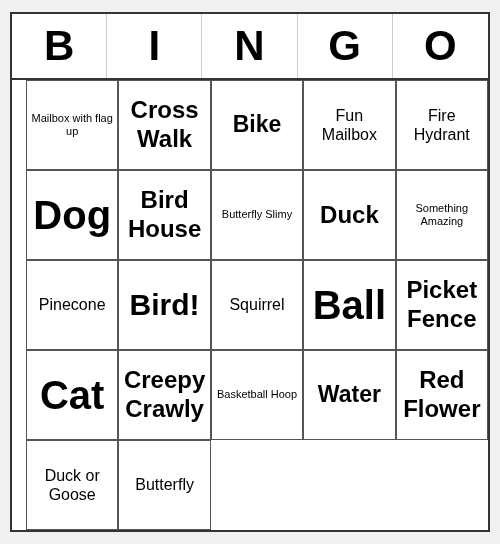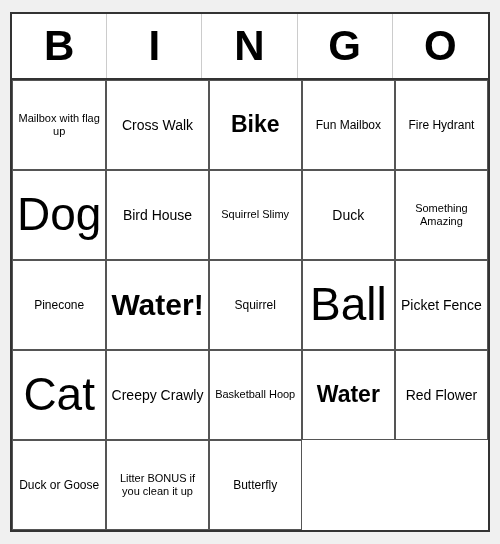--- a/index.html
+++ b/index.html
@@ -26,38 +26,39 @@
       font-size: 42px;
       font-weight: bold;
       padding: 8px 0;
       border-right: 1px solid #ccc;
     }
     .bingo-letter:last-child { border-right: none; }
     .bingo-grid {
       display: grid;
       grid-template-columns: repeat(5, 1fr);
       grid-template-rows: repeat(5, 90px);
+      margin-left: 14px;
     }
     .bingo-cell {
       border: 1px solid #555;
       display: flex;
       align-items: center;
       justify-content: center;
       text-align: center;
       padding: 4px;
       position: relative;
     }
     .bingo-cell .cell-text {
       line-height: 1.2;
     }
     .size-small { font-size: 11px; }
-    .size-medium { font-size: 12px; }
-    .size-large { font-size: 14px; font-weight: normal; }
+    .size-medium { font-size: 16px; }
+    .size-large { font-size: 24px; font-weight: bold; }
     .size-xlarge { font-size: 23px; font-weight: bold; }
-    .size-xxlarge { font-size: 46px; font-weight: normal; }
+    .size-xxlarge { font-size: 40px; font-weight: bold; }
     .free-cell {
       font-size: 30px;
       font-weight: bold;
     }
   </style>
 </head>
 <body>
 
 <div class="bingo-card">
   <div class="bingo-header">
@@ -83,33 +84,33 @@
       <div class="bingo-cell">
         <span class="cell-text size-medium">Fire Hydrant</span>
       </div>
       <div class="bingo-cell">
         <span class="cell-text size-xxlarge">Dog</span>
       </div>
       <div class="bingo-cell">
         <span class="cell-text size-large">Bird House</span>
       </div>
       <div class="bingo-cell">
-        <span class="cell-text size-small">Squirrel Slimy</span>
+        <span class="cell-text size-small">Butterfly Slimy</span>
       </div>
       <div class="bingo-cell">
         <span class="cell-text size-large">Duck</span>
       </div>
       <div class="bingo-cell">
         <span class="cell-text size-small">Something Amazing</span>
       </div>
       <div class="bingo-cell">
         <span class="cell-text size-medium">Pinecone</span>
       </div>
       <div class="bingo-cell">
-        <span class="free-cell">Water!</span>
+        <span class="free-cell">Bird!</span>
       </div>
       <div class="bingo-cell">
         <span class="cell-text size-medium">Squirrel</span>
       </div>
       <div class="bingo-cell">
         <span class="cell-text size-xxlarge">Ball</span>
       </div>
       <div class="bingo-cell">
         <span class="cell-text size-large">Picket Fence</span>
       </div>
@@ -125,19 +126,16 @@
       <div class="bingo-cell">
         <span class="cell-text size-xlarge">Water</span>
       </div>
       <div class="bingo-cell">
         <span class="cell-text size-large">Red Flower</span>
       </div>
       <div class="bingo-cell">
         <span class="cell-text size-medium">Duck or Goose</span>
       </div>
       <div class="bingo-cell">
-        <span class="cell-text size-small">Litter BONUS if you clean it up</span>
-      </div>
-      <div class="bingo-cell">
         <span class="cell-text size-medium">Butterfly</span>
       </div>
     </div>
 </div>
 
 </body></html>

